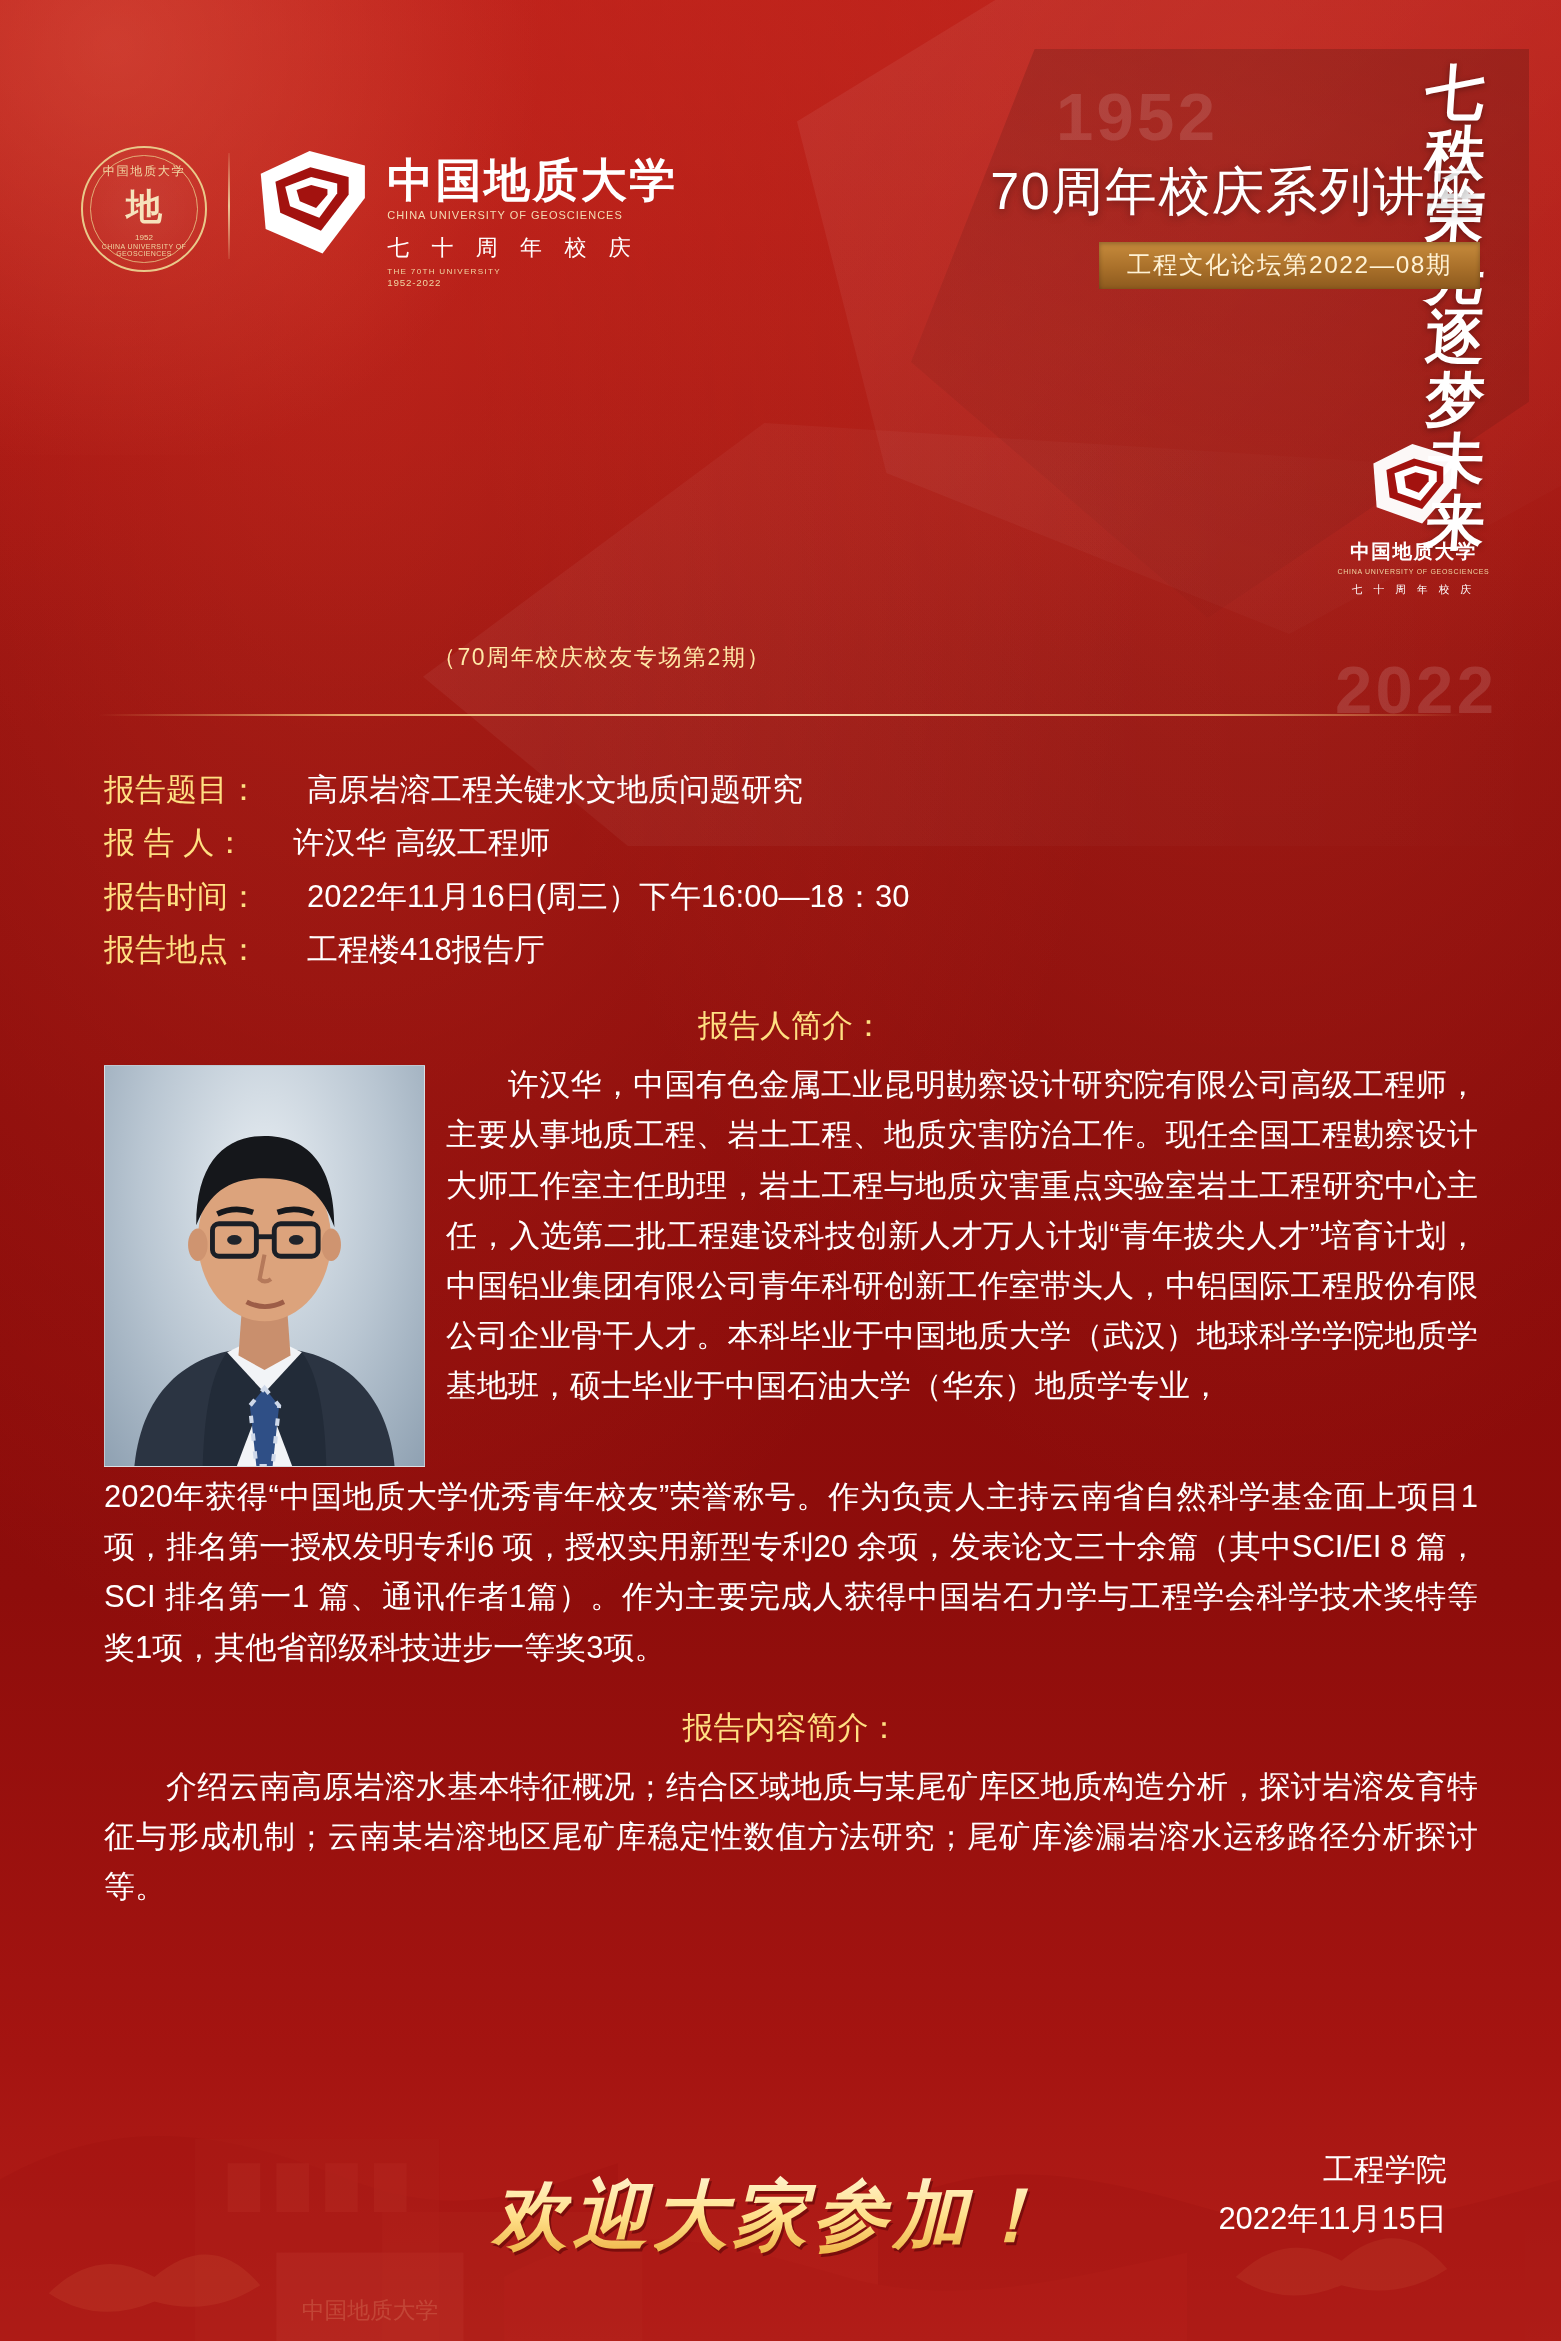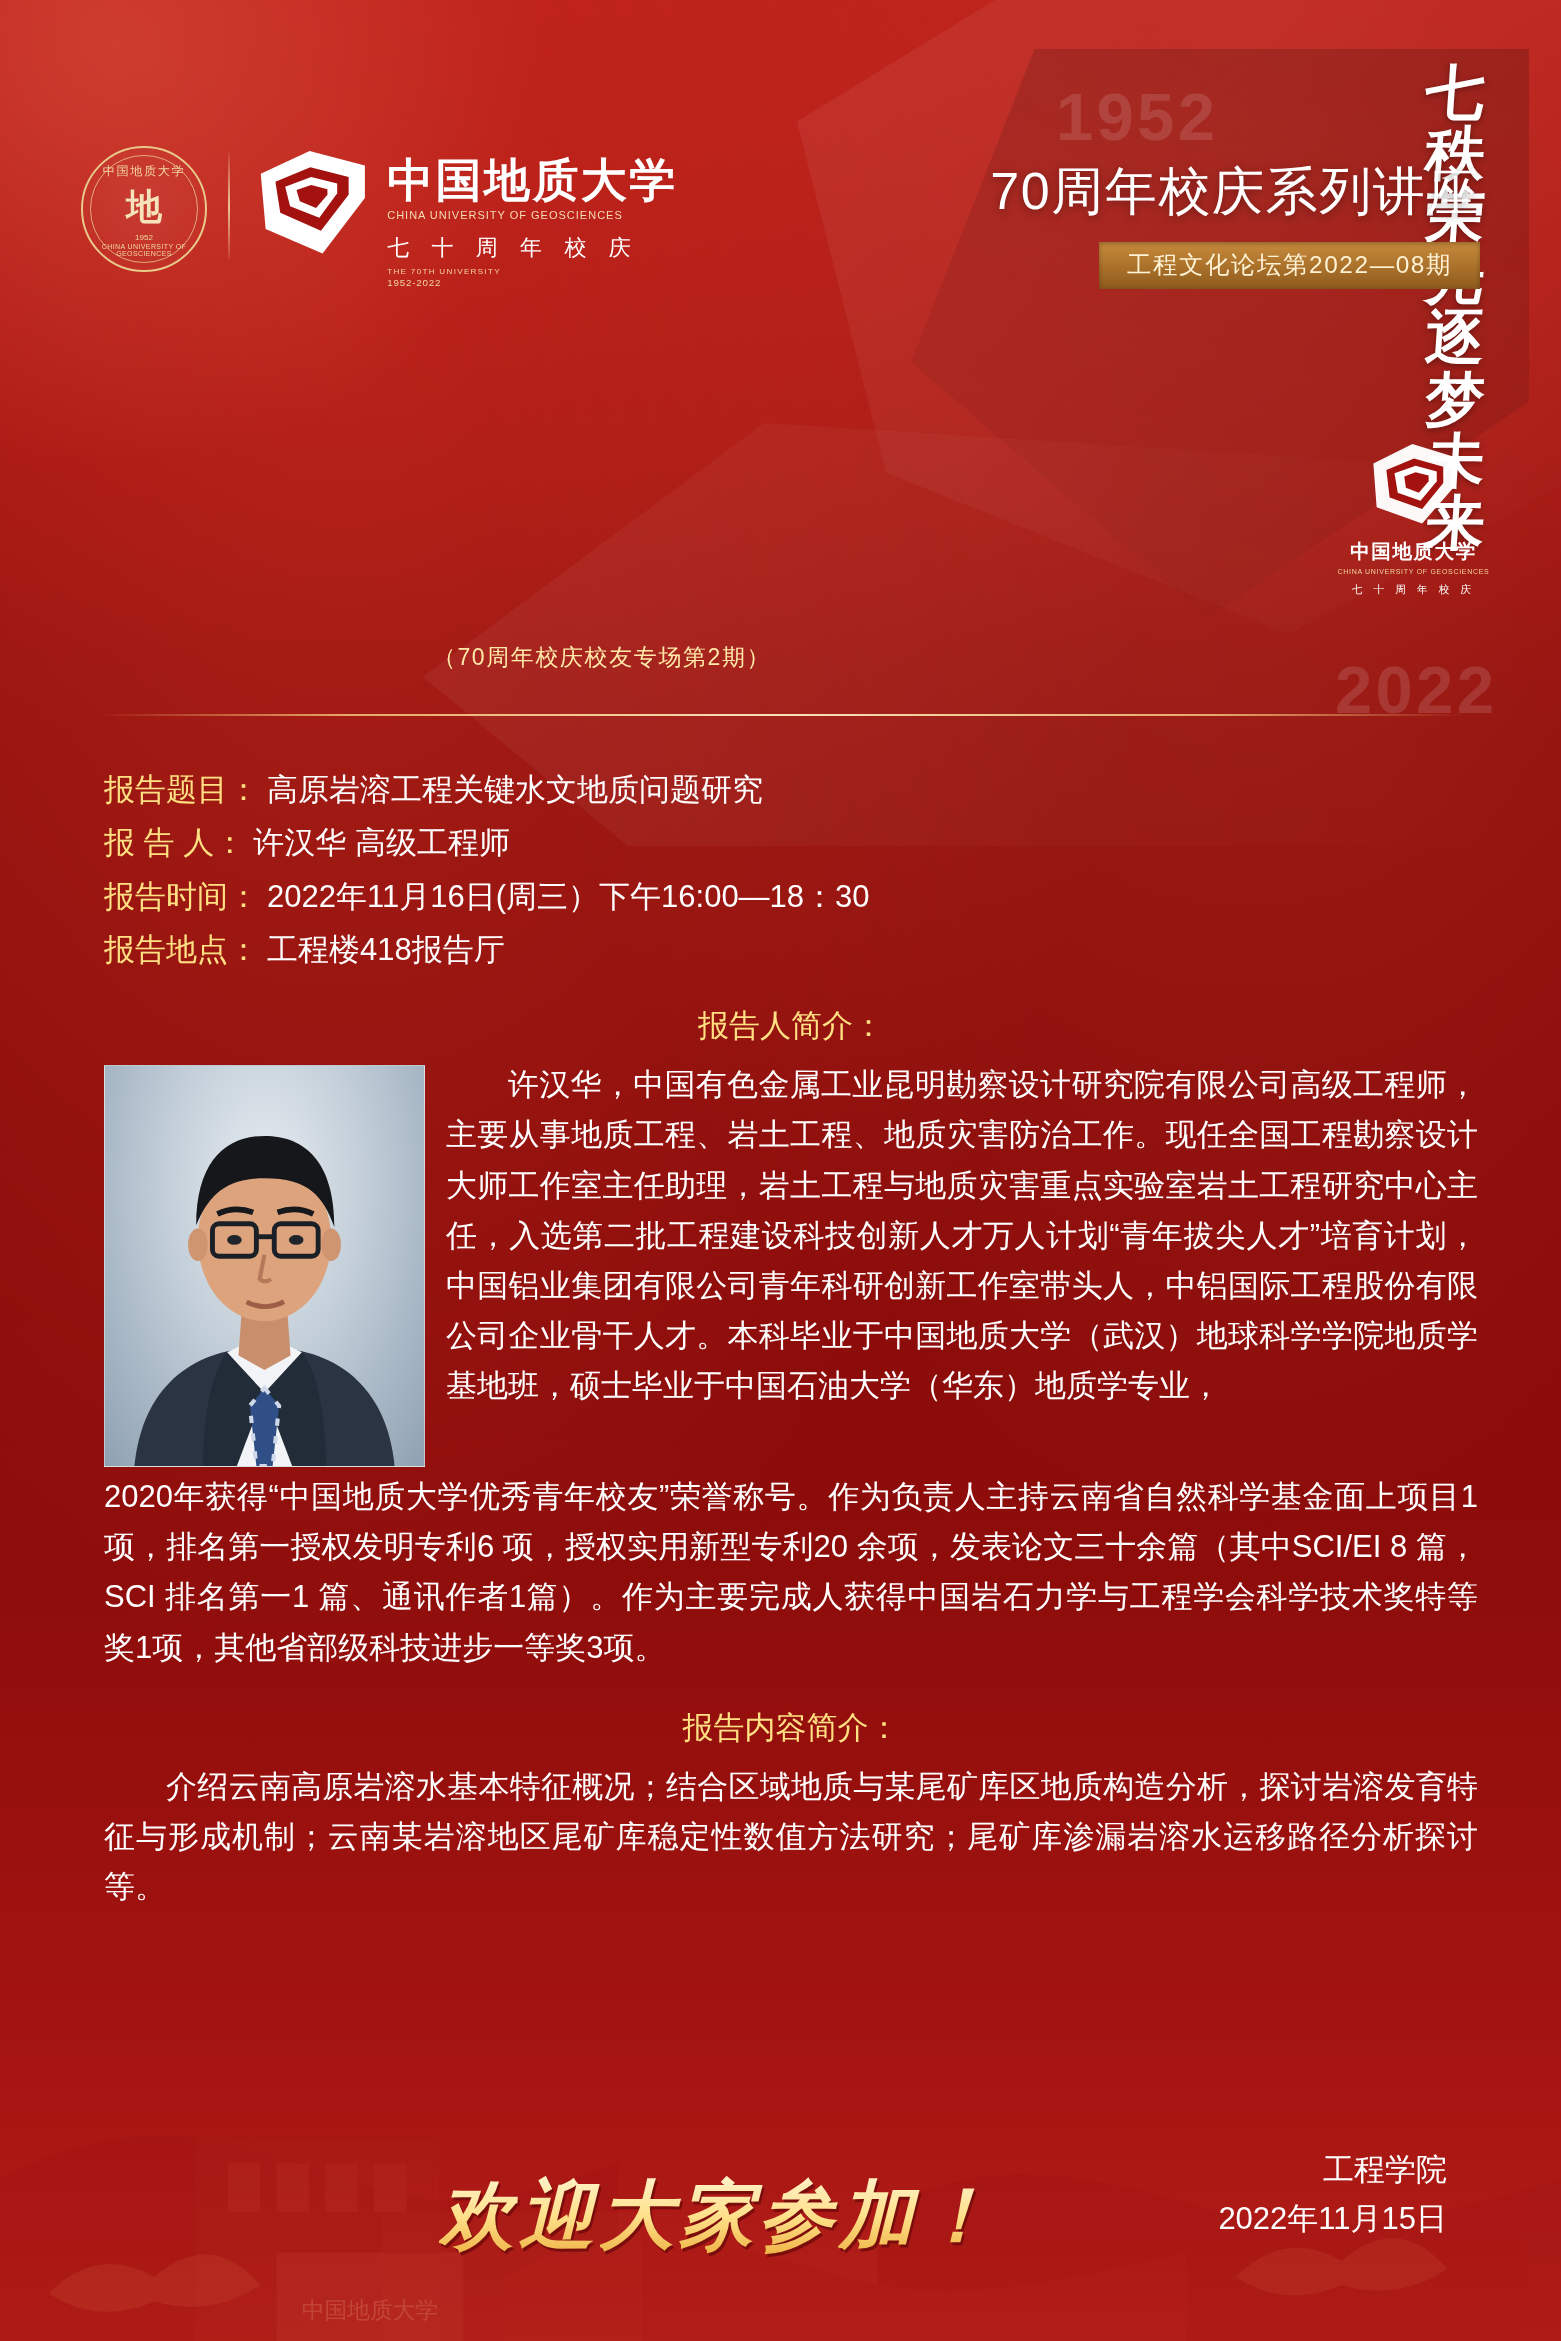--- a/index.html
+++ b/index.html
@@ -187,21 +187,21 @@
     color: #ffffff;
   }
   .lead {
     font-size: 31px; line-height: 1.62; text-indent: 62px;
     color: #ffffff;
   }
   .meta {
     margin-top: 37px;
   }
   .meta-row {
-    display: flex; align-items: center; margin-bottom: 11.4px;
+    display: flex; align-items: center; margin-bottom: 11.4px; gap: 40px;
   }
   .meta-label {
     color: #ffe082; font-size: 31px; white-space: nowrap; flex: 0 0 auto;
   }
   .meta-value {
     color: #ffffff; font-size: 31px; margin-left: 8.1px;
   }
   .section-label {
     color: #ffe082; font-size: 31px; margin-top: 34px; margin-bottom: 13px; text-align: center;
   }
@@ -226,20 +226,21 @@
     clear: both;
   }
   .abstract {
     font-size: 31px; line-height: 1.62; text-align: justify; text-indent: 62px;
     color: #ffffff;
   }
 
   
   .welcome {
     position: absolute; bottom: 75px; left: 439px; width: 667px;
+    text-align: center;
     font-family: Liberation Sans, sans-serif;
     font-size: 75px; font-weight: bold; font-style: italic;
     letter-spacing: 4.9px;
     background: linear-gradient(180deg, #fff6d9 0%, #ffe08a 50%, #eaa732 100%);
     -webkit-background-clip: text; background-clip: text; color: transparent;
     -webkit-text-fill-color: transparent;
     filter: drop-shadow(2.4px 3.3px 0 rgba(110,10,10,0.8));
   }
   .sign {
     position: absolute; bottom: 98px; right: 114px; text-align: right;

